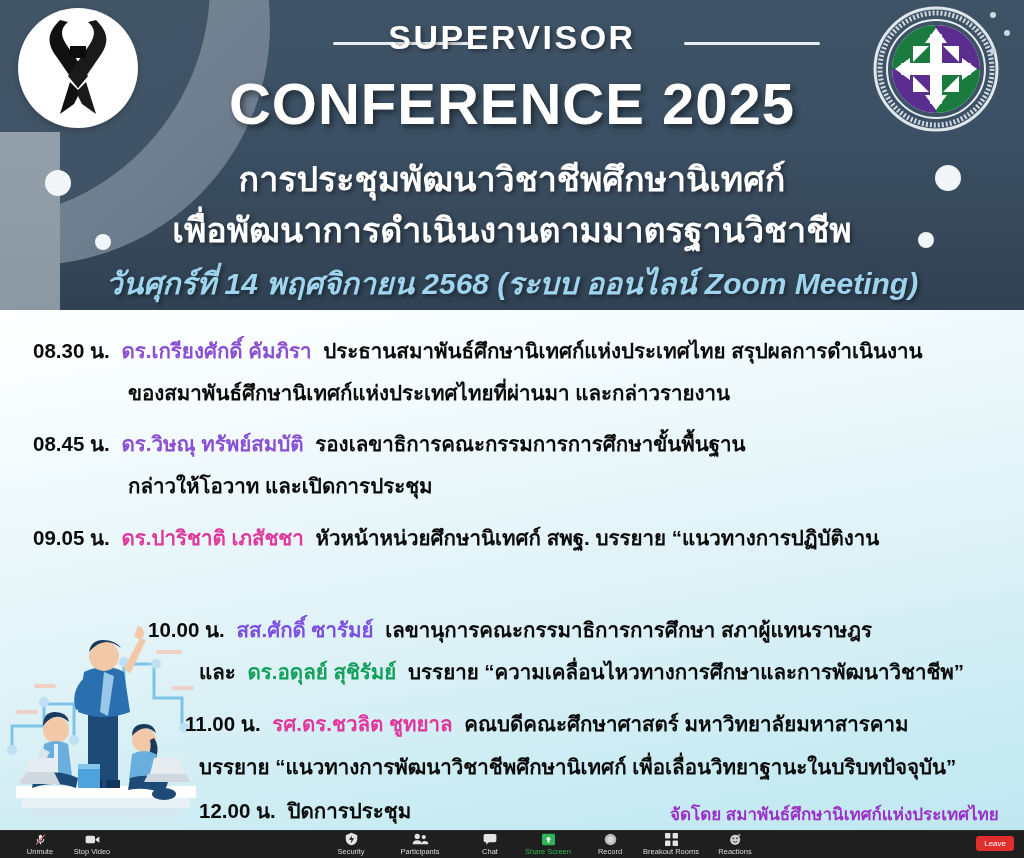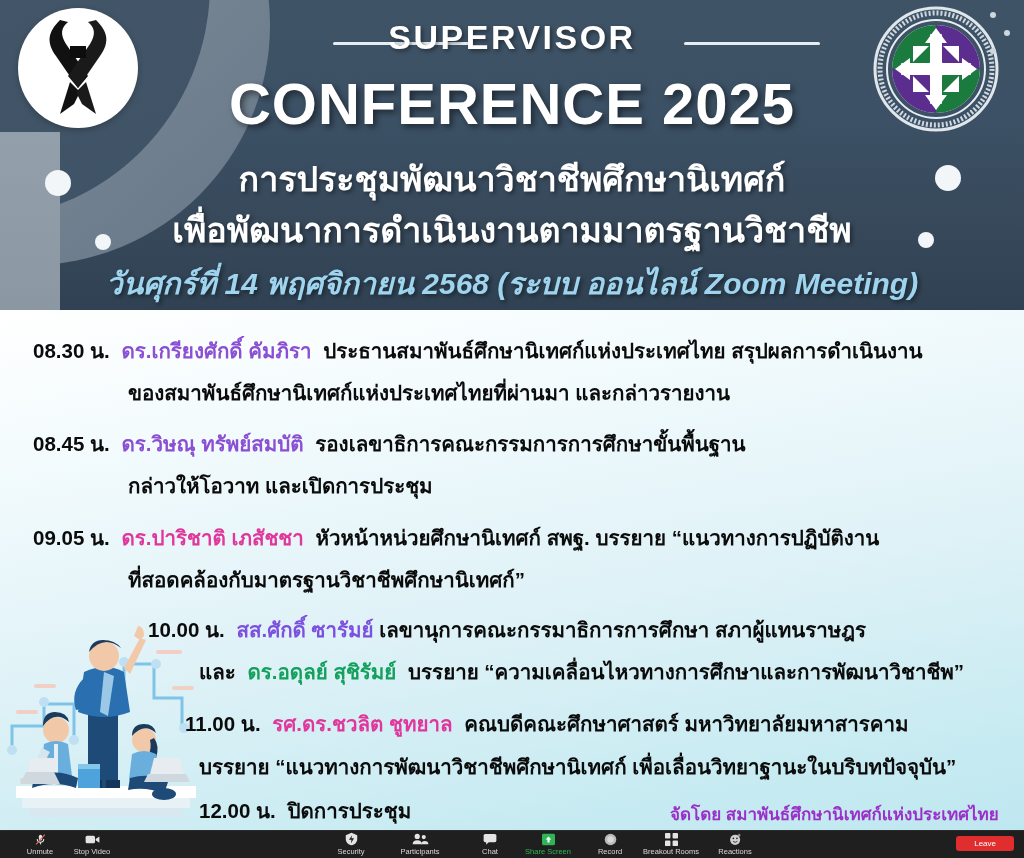--- a/index.html
+++ b/index.html
@@ -111,21 +111,21 @@
     background:#1f1f1f;border-top:1px solid #2b2b2b;
   }
   .tb-item{
     position:absolute;top:1px;text-align:center;color:#d8d8d8;
     font-size:7.5px;width:70px;cursor:default;
   }
   .tb-ico{height:14px;display:flex;align-items:center;justify-content:center;}
   .tb-lbl{line-height:10px;margin-top:1px;white-space:nowrap;}
   .leave-btn{
     position:absolute;right:10px;top:5px;background:#e02d2d;color:#fff;
-    font-size:8px;padding:3px 18px;border-radius:3px;font-weight:normal;
+    font-size:8px;padding:3px 8px;border-radius:3px;font-weight:normal;
   }
 </style>
 </head>
 <body>
 
 <div id="screen">
 
   <div class="banner">
     <div class="banner-swoosh"></div>
     <div class="banner-swoosh2"></div>
@@ -285,27 +285,24 @@
       </div>
       <div class="row" style="left:128px;top:159px;">
         <span>กล่าวให้โอวาท และเปิดการประชุม</span>
       </div>
 
       <div class="row" style="left:33px;top:211px;">
         <span style="margin-right: 6px;">09.05 น.</span>
         <span class="nm-magenta" style="margin-right: 6px;">ดร.ปาริชาติ เภสัชชา</span>
         <span>หัวหน้าหน่วยศึกษานิเทศก์ สพฐ. บรรยาย “แนวทางการปฏิบัติงาน</span>
       </div>
-      <div class="row" style="left:128px;top:253px;">
-        <span>ที่สอดคล้องกับมาตรฐานวิชาชีพศึกษานิเทศก์”</span>
-      </div>
 
       <div class="row" style="left:148px;top:303px;">
         <span style="margin-right: 6px;">10.00 น.</span>
-        <span class="nm-violet" style="">สส.ศักดิ์ ซารัมย์</span>
+        <span class="nm-violet" style="margin-right: 6px;">สส.ศักดิ์ ซารัมย์</span>
         <span>เลขานุการคณะกรรมาธิการการศึกษา สภาผู้แทนราษฎร</span>
       </div>
       <div class="row" style="left:199px;top:345px;">
         <span style="margin-right: 6px;">และ</span>
         <span class="nm-green" style="margin-right: 6px;">ดร.อดุลย์ สุชิรัมย์</span>
         <span>บรรยาย “ความเคลื่อนไหวทางการศึกษาและการพัฒนาวิชาชีพ”</span>
       </div>
 
       <div class="row" style="left:185px;top:397px;">
         <span style="margin-right: 6px;">11.00 น.</span>

